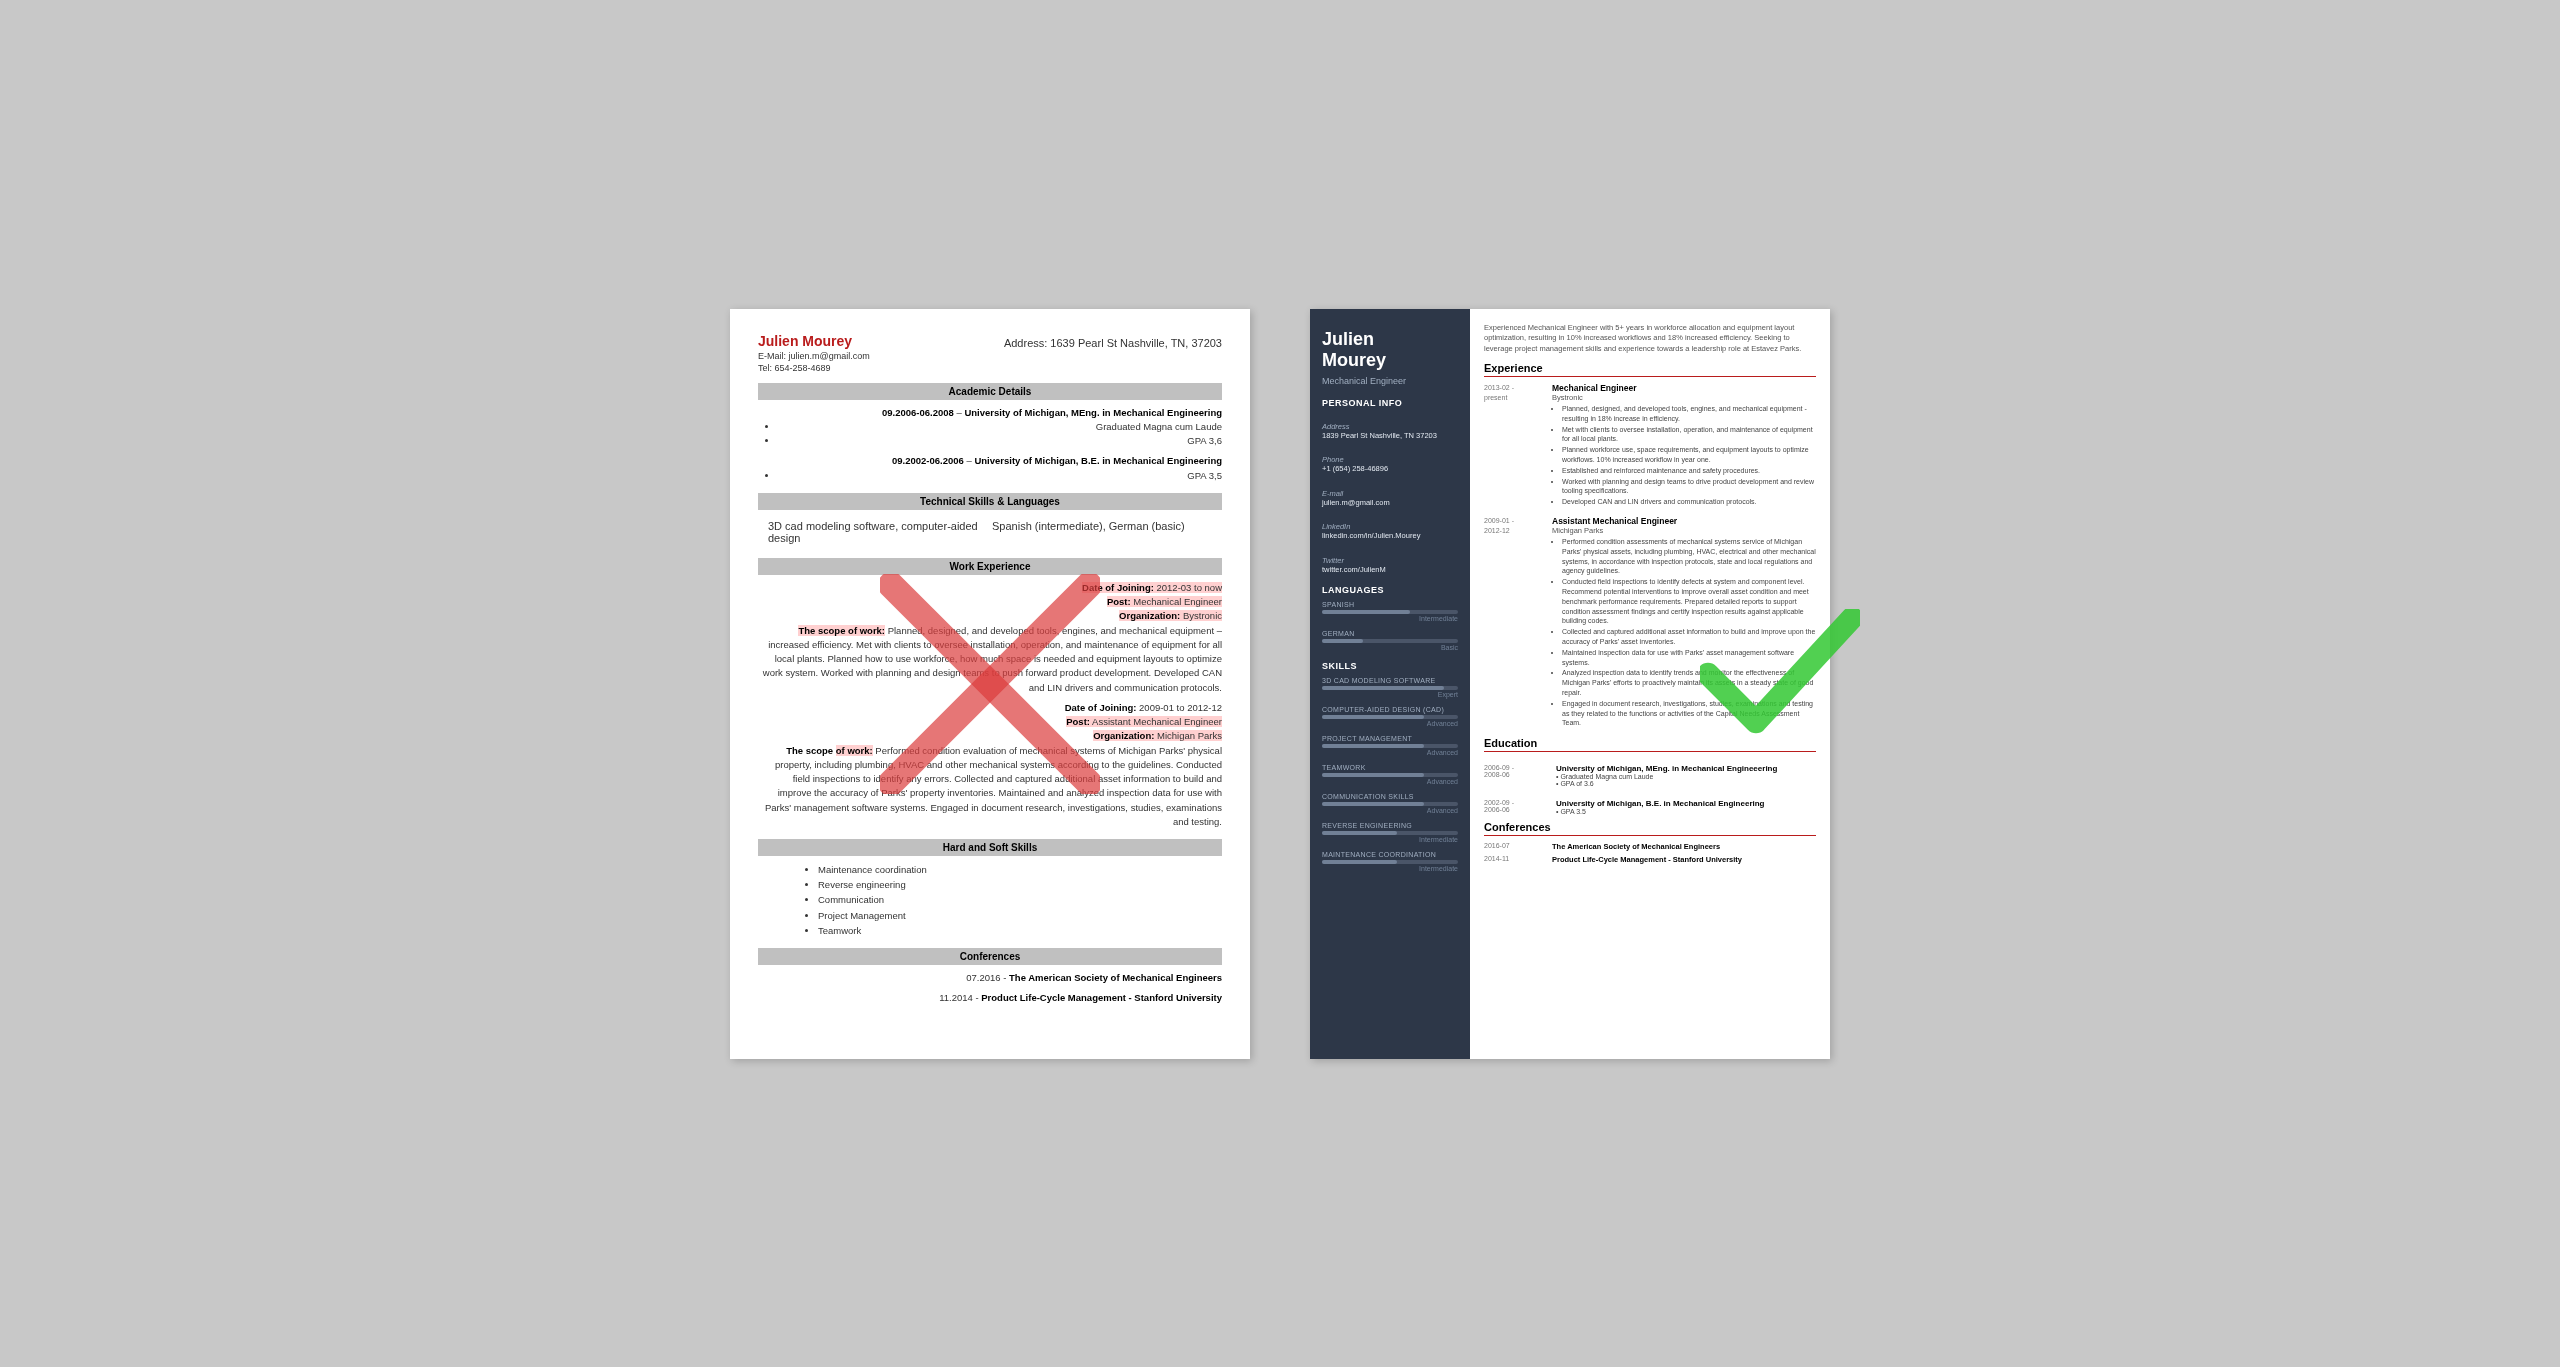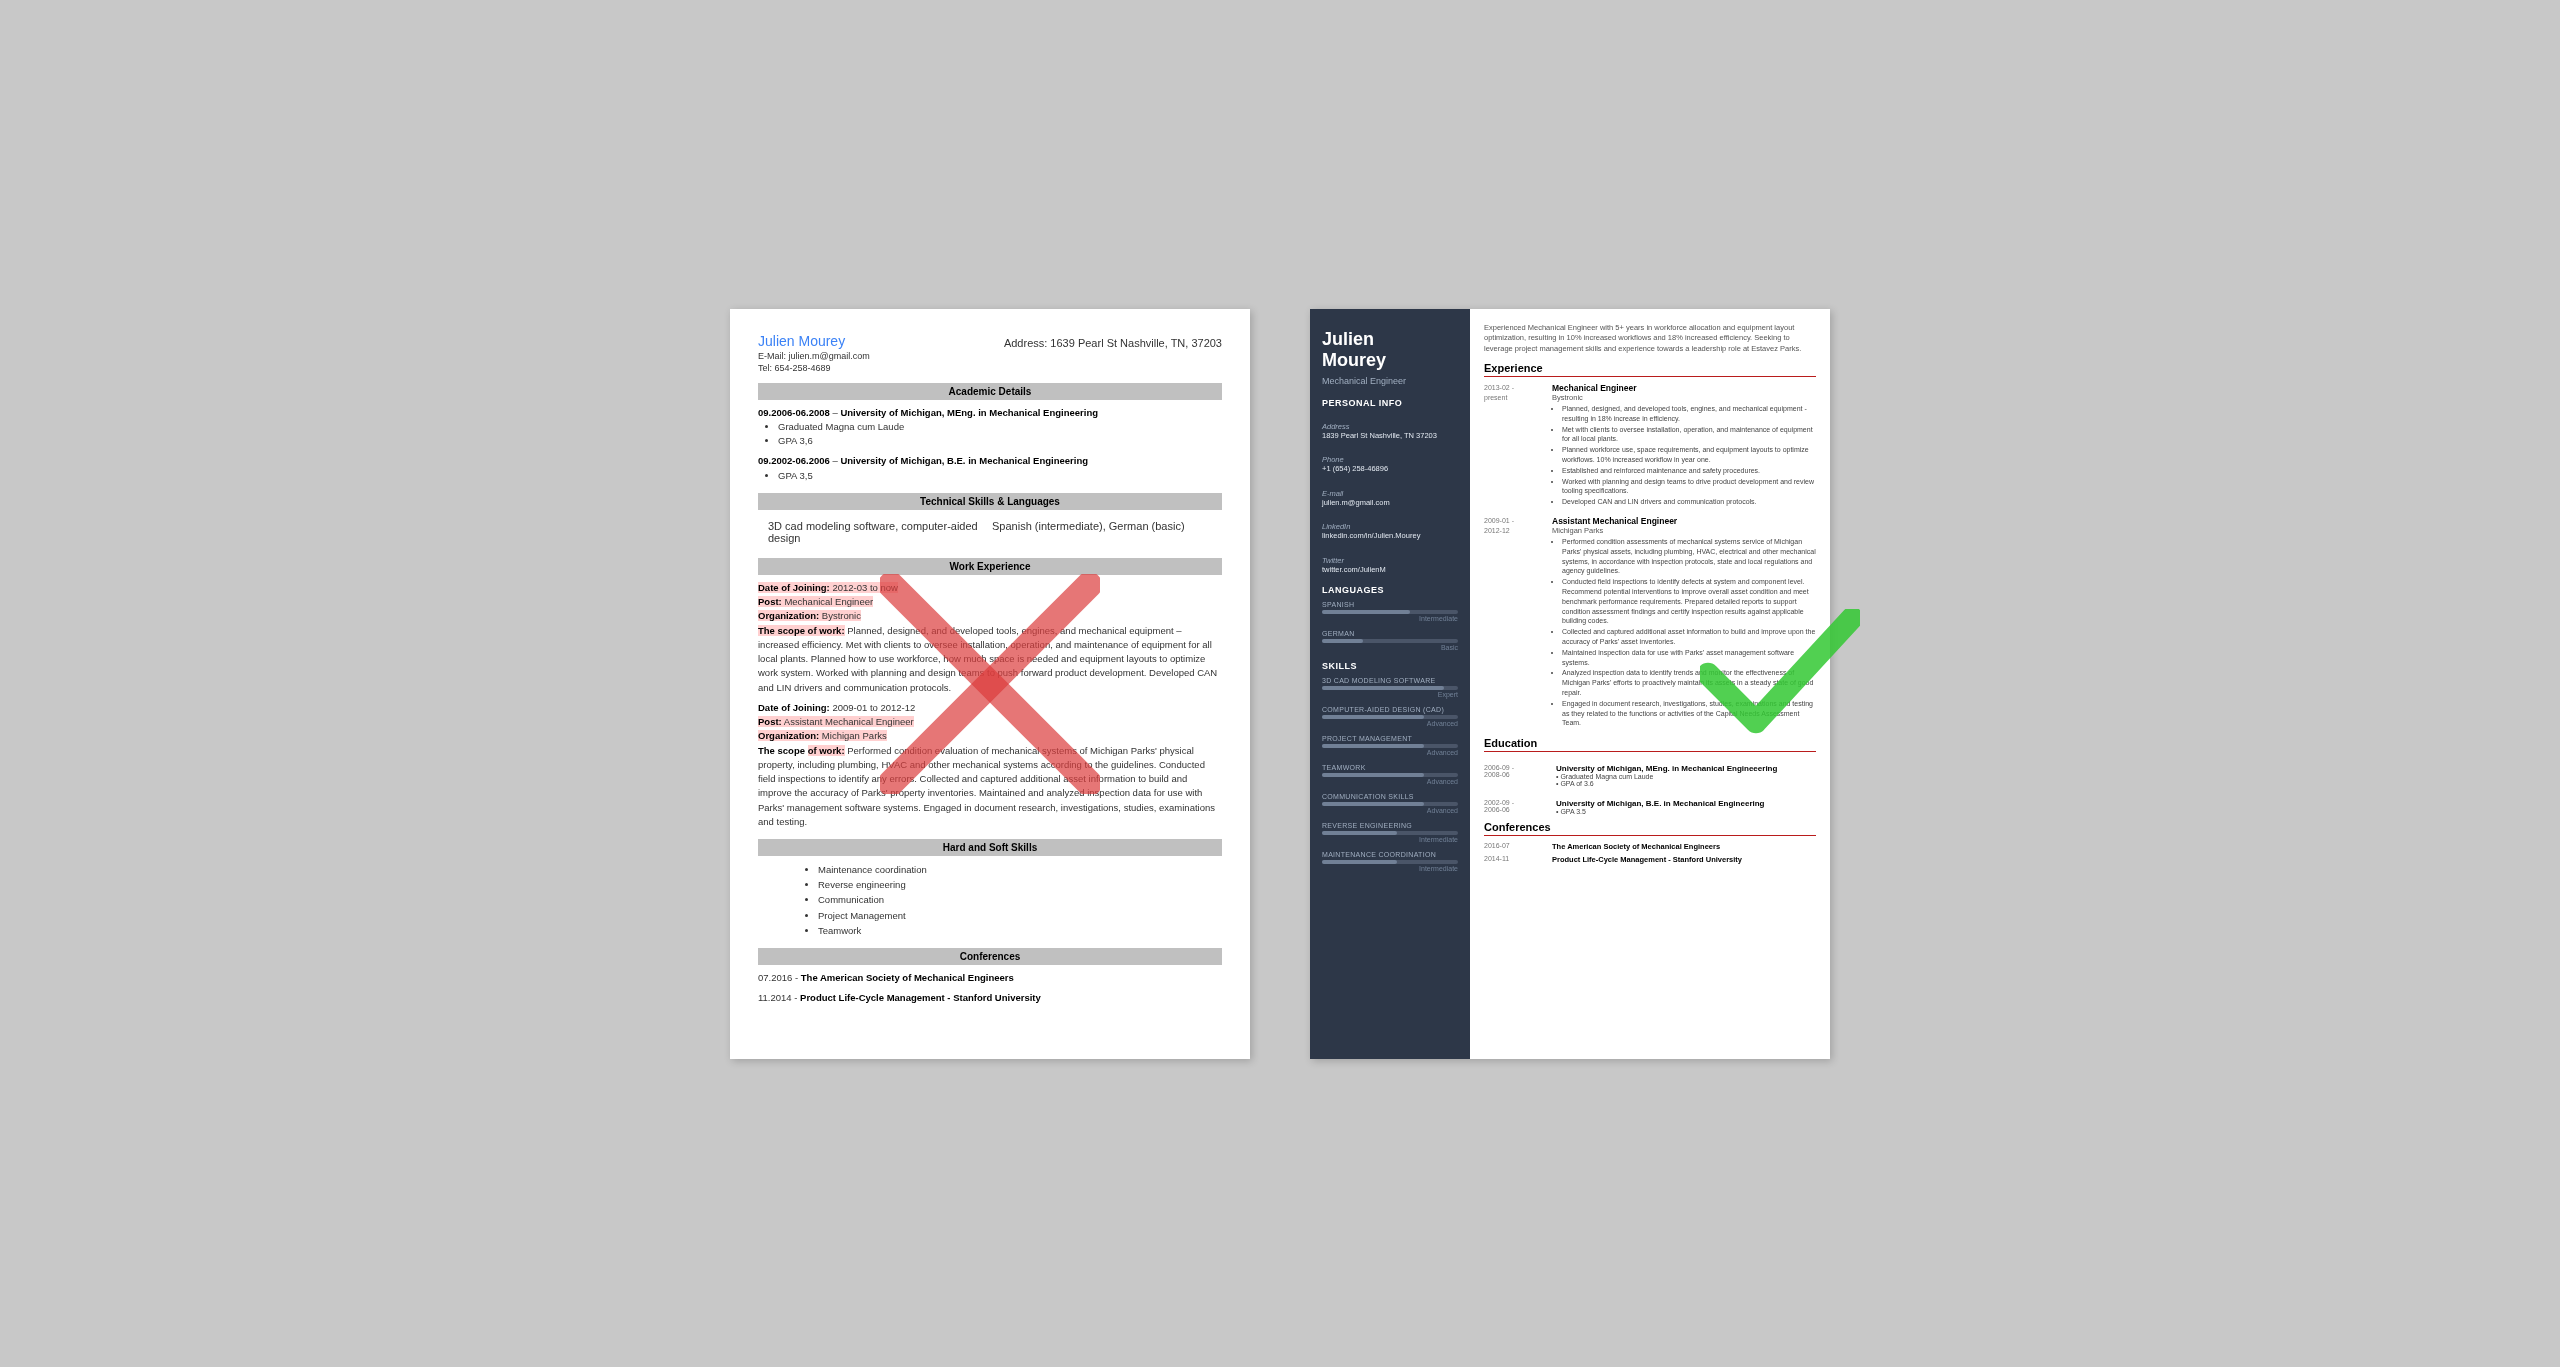--- a/index.html
+++ b/index.html
@@ -21,22 +21,22 @@
       width: 520px;
       min-height: 750px;
       padding: 24px 28px;
       position: relative;
       font-size: 10px;
       box-shadow: 2px 2px 8px rgba(0,0,0,0.2);
     }
 
     .resume-left .header-name {
       font-size: 14px;
-      font-weight: normal;
-      color: #3b82f6;
+      font-weight: bold;
+      color: #b91c1c;
     }
     .resume-left .header-contact {
       font-size: 9px;
       color: #333;
       margin-top: 2px;
     }
     .resume-left .header-address {
       font-size: 11px;
       color: #333;
       position: absolute;
@@ -52,20 +52,21 @@
       padding: 3px 8px;
       margin: 10px 0 6px 0;
       color: #000;
     }
 
     .resume-left .entry {
       margin-bottom: 6px;
       font-size: 9.5px;
       line-height: 1.5;
       color: #333;
+      text-align: right;
     }
     .resume-left .entry strong {
       color: #000;
     }
     .resume-left ul {
       margin-left: 20px;
       font-size: 9.5px;
       color: #333;
       line-height: 1.5;
     }

